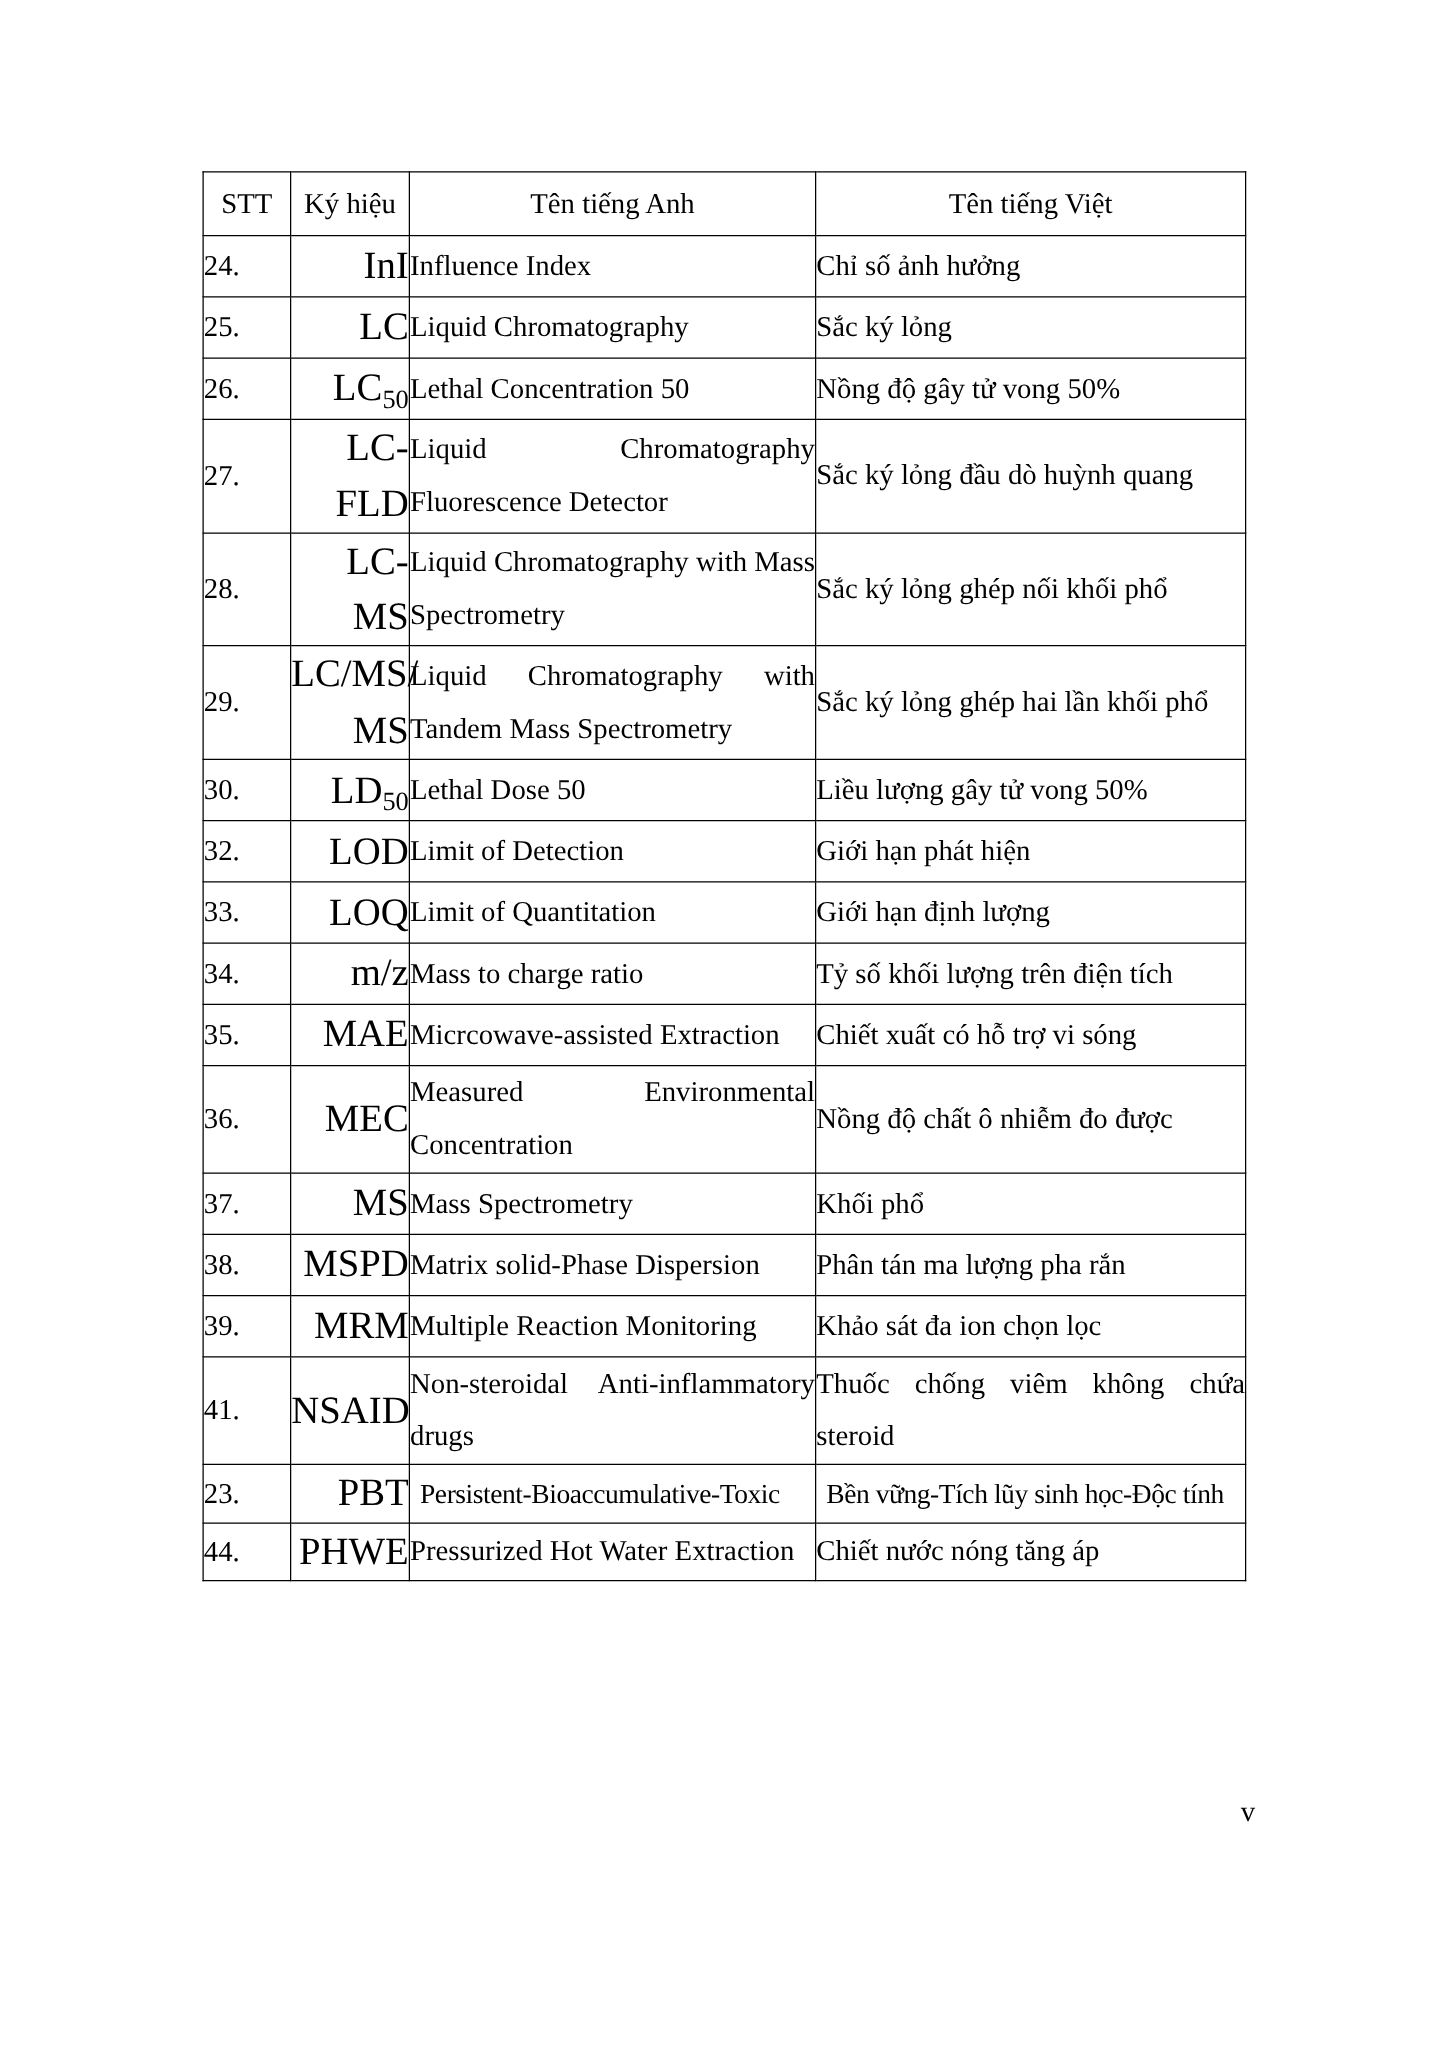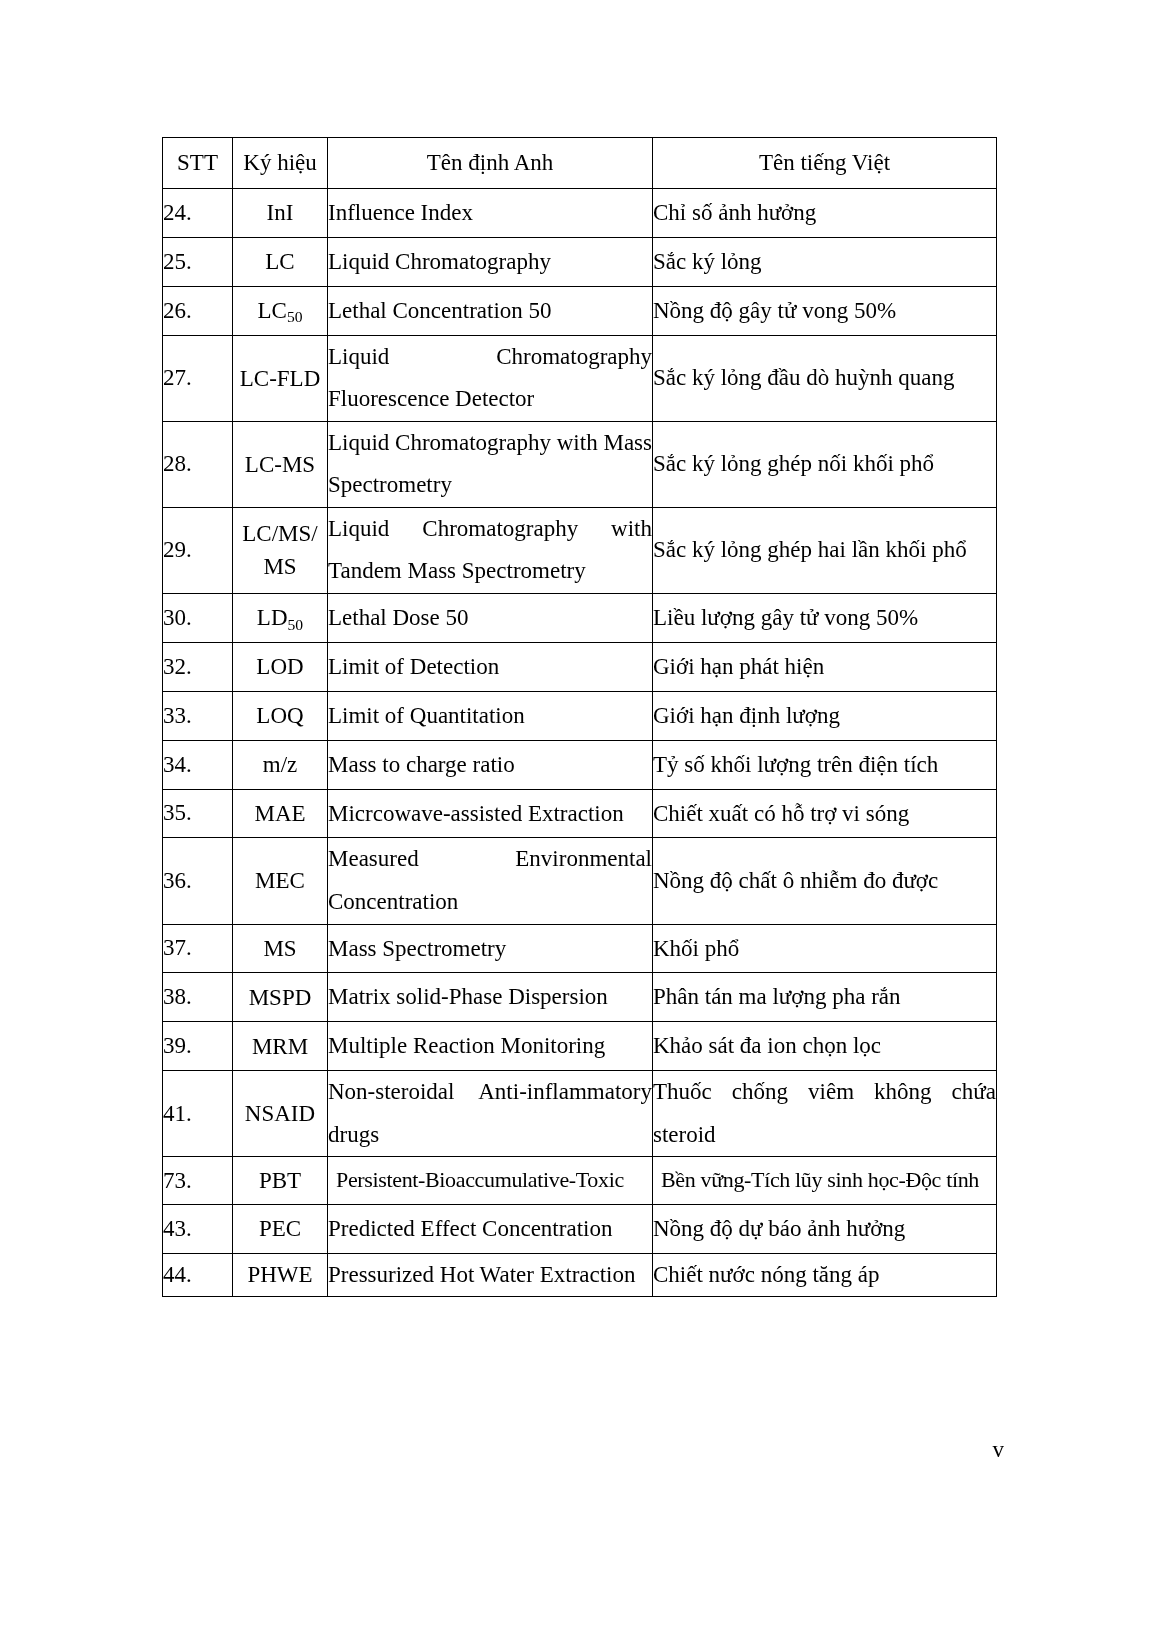--- a/index.html
+++ b/index.html
@@ -56,22 +56,22 @@
     line-height: 1.25;
     padding: 4px 6px;
   }
 
   .cell-stt {
     text-align: left;
     font-size: 23px;
     padding: 6px 4px;
   }
   .cell-sym {
-    text-align: center;
-    font-size: 23px;
+    text-align: right;
+    font-size: 31px;
     padding: 6px 4px 6px 11px;
     line-height: 1.45;
   }
   .cell-eng {
     text-align: justify;
     text-align-last: left;
     font-size: 23px;
     padding: 7px 9px 7px 11px;
     line-height: 1.85;
     hyphens: none;
@@ -132,21 +132,21 @@
     <colgroup>
       <col class="c-stt">
       <col class="c-sym">
       <col class="c-eng">
       <col class="c-vie">
     </colgroup>
     <thead>
       <tr>
         <th>STT</th>
         <th>Ký hiệu</th>
-        <th>Tên định Anh</th>
+        <th>Tên tiếng Anh</th>
         <th>Tên tiếng Việt</th>
       </tr>
     </thead>
     <tbody id="table-body">
         <tr class="one-line">
           <td class="cell-stt">24.</td>
           <td class="cell-sym"><span>InI</span></td>
           <td class="cell-eng">Influence Index</td>
           <td class="cell-vie">Chỉ số ảnh hưởng</td>
         </tr>
@@ -234,30 +234,24 @@
           <td class="cell-eng">Multiple Reaction Monitoring</td>
           <td class="cell-vie">Khảo sát đa ion chọn lọc</td>
         </tr>
         <tr>
           <td class="cell-stt">41.</td>
           <td class="cell-sym"><span>NSAID</span></td>
           <td class="cell-eng">Non-steroidal Anti-inflammatory drugs</td>
           <td class="cell-vie">Thuốc chống viêm không chứa steroid</td>
         </tr>
         <tr class="one-line condensed">
-          <td class="cell-stt">73.</td>
+          <td class="cell-stt">23.</td>
           <td class="cell-sym"><span>PBT</span></td>
           <td class="cell-eng">Persistent-Bioaccumulative-Toxic</td>
           <td class="cell-vie">Bền vững-Tích lũy sinh học-Độc tính</td>
-        </tr>
-        <tr class="one-line">
-          <td class="cell-stt">43.</td>
-          <td class="cell-sym"><span>PEC</span></td>
-          <td class="cell-eng">Predicted Effect Concentration</td>
-          <td class="cell-vie">Nồng độ dự báo ảnh hưởng</td>
         </tr>
         <tr>
           <td class="cell-stt">44.</td>
           <td class="cell-sym"><span>PHWE</span></td>
           <td class="cell-eng">Pressurized Hot Water Extraction</td>
           <td class="cell-vie">Chiết nước nóng tăng áp</td>
         </tr>
       </tbody>
   </table>
 

